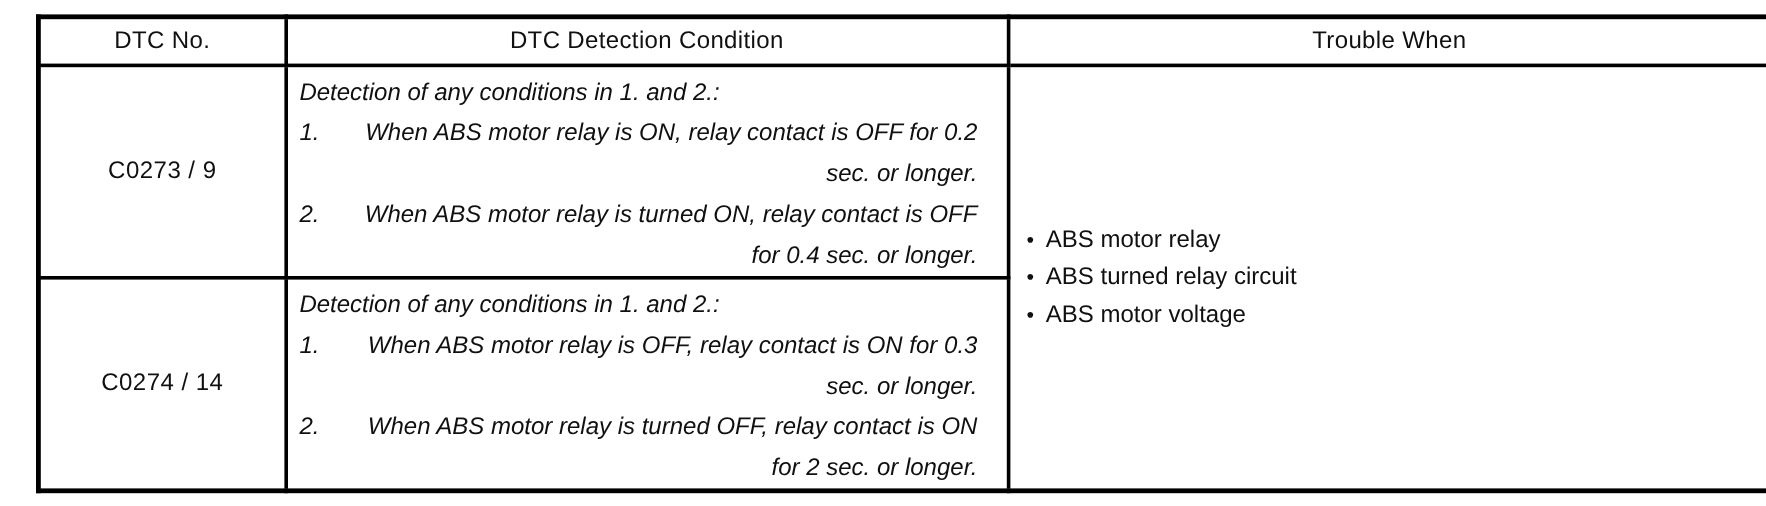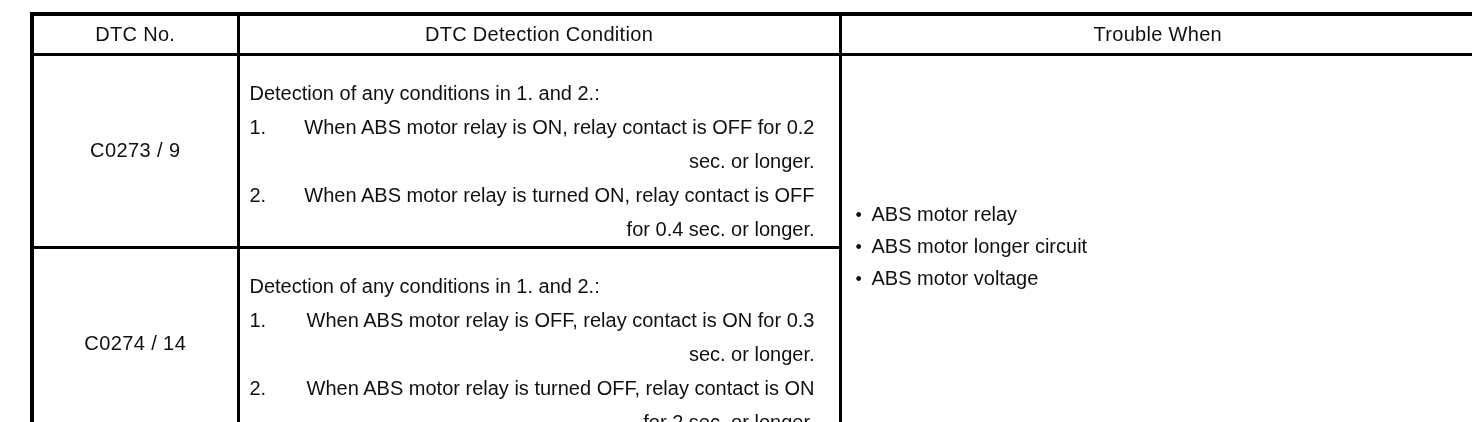--- a/index.html
+++ b/index.html
@@ -36,22 +36,23 @@
   th {
     text-align: center;
     letter-spacing: 0.3px;
   }
   td.dtc-cell {
     text-align: center;
     letter-spacing: 0.4px;
   }
   td.cond-cell {
     vertical-align: top;
-    padding: 20px 24px 0 10px;
+    padding: 4px 24px 0 10px;
     line-height: 34px;
+    font-style: italic;
   }
   .cond-intro { line-height: 34px; }
   .cond-item { display: flex; }
   .cond-item .num {
     flex: none;
     width: 33px;
   }
   .cond-item .txt { flex: 1; text-align: right; }
   td.trouble-cell {
     vertical-align: middle;
@@ -99,21 +100,21 @@
             <span class="txt">When ABS motor relay is turned ON, relay contact is OFF for 0.4 sec. or longer.</span>
           </div>
         </td>
         <td class="trouble-cell" rowspan="2">
           <div class="trouble-line">
             <span class="bullet">•</span>
             <span>ABS motor relay</span>
           </div>
           <div class="trouble-line">
             <span class="bullet">•</span>
-            <span>ABS motor longer circuit</span>
+            <span>ABS turned relay circuit</span>
           </div>
           <div class="trouble-line">
             <span class="bullet">•</span>
             <span>ABS motor voltage</span>
           </div>
         </td>
       </tr>
       <tr>
         <td class="dtc-cell">C0274 / 14</td>
         <td class="cond-cell">

